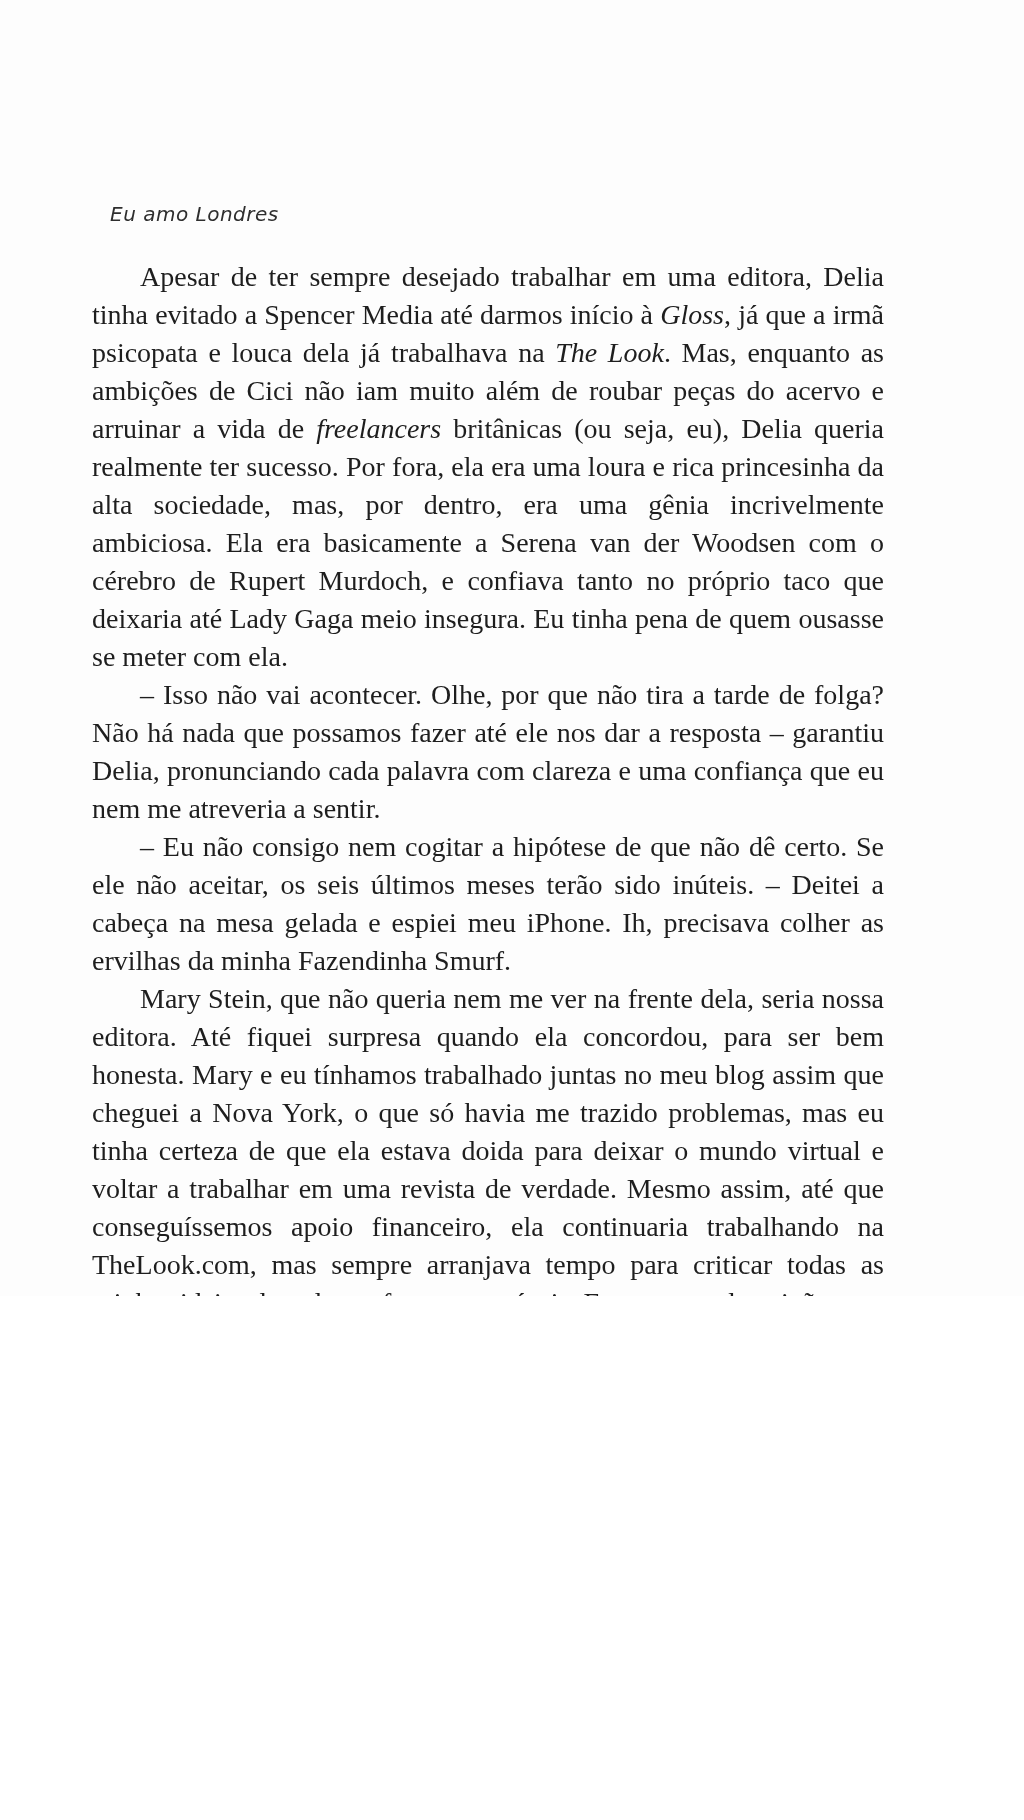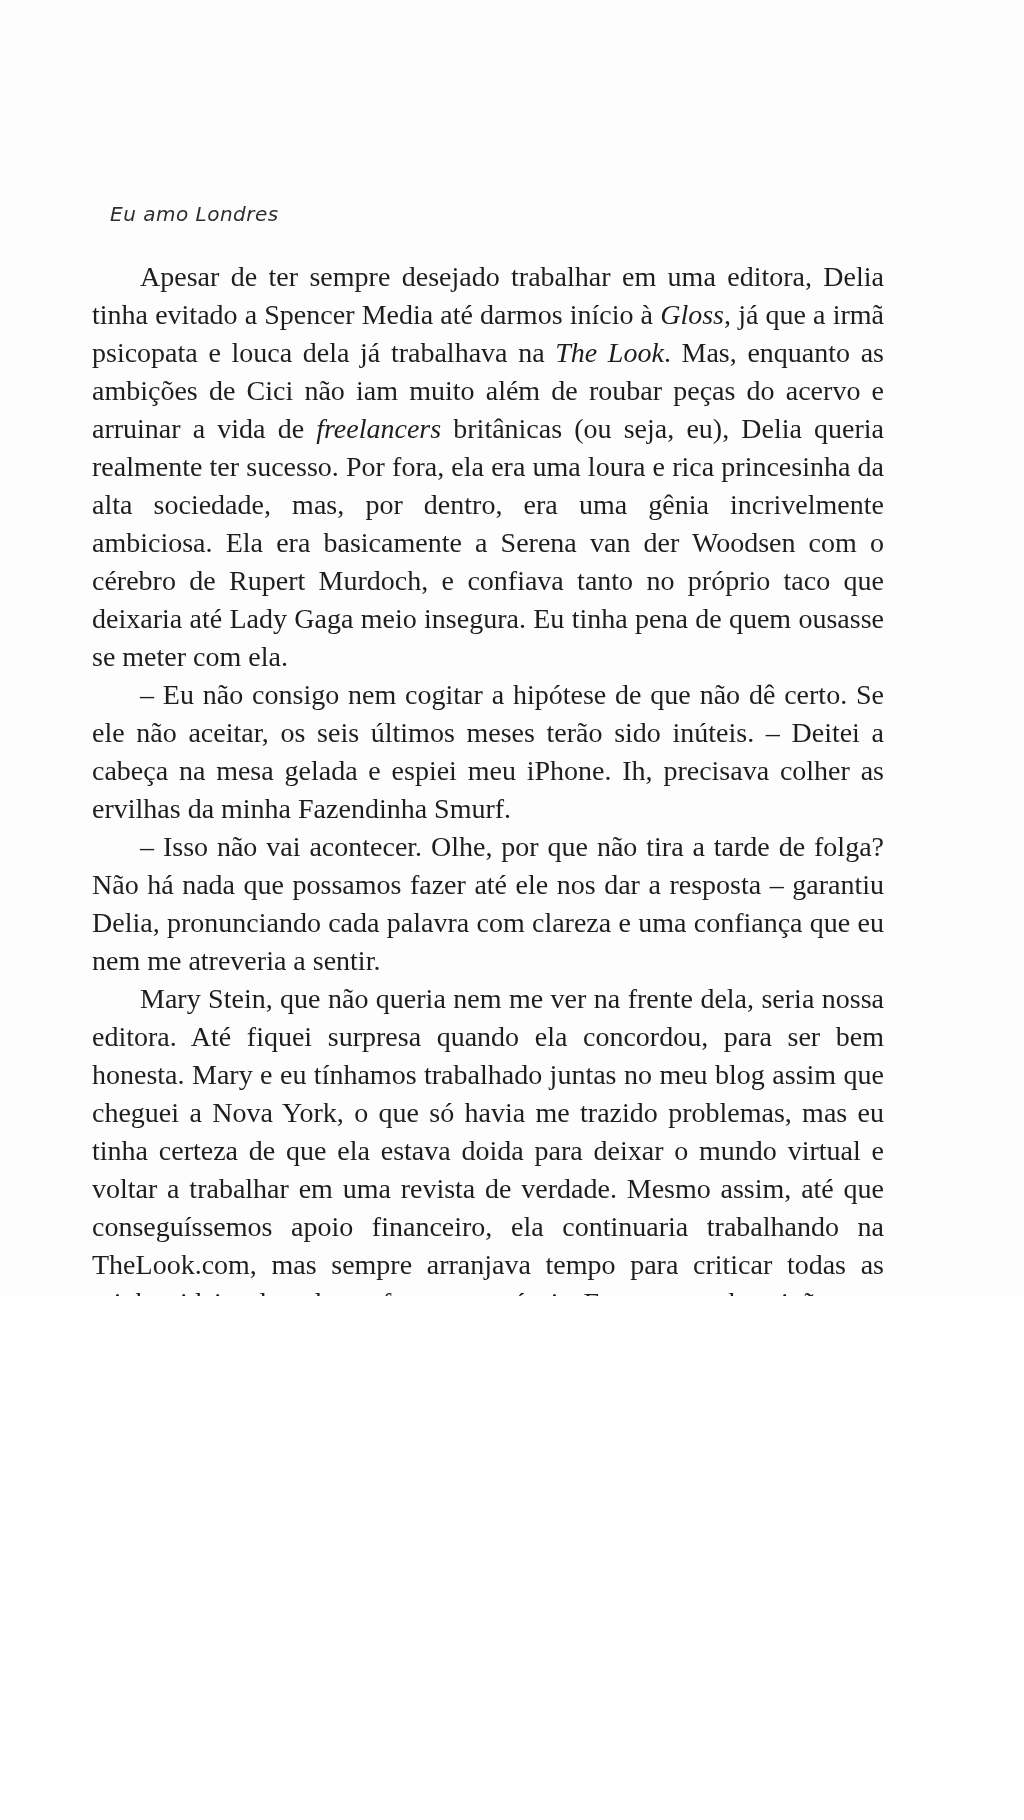--- a/index.html
+++ b/index.html
@@ -68,22 +68,22 @@
 </style>
 </head>
 <body>
 
 <div class="page">
 
   <div class="running-header">Eu amo Londres</div>
 
   <div class="body-text">
       <p><span>Apesar de ter sempre desejado trabalhar em uma editora, Delia tinha evitado a Spencer Media até darmos início à </span><em>Gloss</em><span>, já que a irmã psicopata e louca dela já trabalhava na </span><em>The Look</em><span>. Mas, enquanto as ambições de Cici não iam muito além de roubar peças do acervo e arruinar a vida de </span><em>freelancers</em><span> britânicas (ou seja, eu), Delia queria realmente ter sucesso. Por fora, ela era uma loura e rica princesinha da alta sociedade, mas, por dentro, era uma gênia incrivelmente ambiciosa. Ela era basicamente a Serena van der Woodsen com o cérebro de Rupert Murdoch, e confiava tanto no próprio taco que deixaria até Lady Gaga meio insegura. Eu tinha pena de quem ousasse se meter com ela.</span></p>
+      <p><span>– Isso não vai acontecer. Olhe, por que não tira a tarde de folga? Não há nada que possamos fazer até ele nos dar a resposta – garantiu Delia, pronunciando cada palavra com clareza e uma confiança que eu nem me atreveria a sentir.</span></p>
       <p><span>– Eu não consigo nem cogitar a hipótese de que não dê certo. Se ele não aceitar, os seis últimos meses terão sido inúteis. – Deitei a cabeça na mesa gelada e espiei meu iPhone. Ih, precisava colher as ervilhas da minha Fazendinha Smurf.</span></p>
-      <p><span>– Isso não vai acontecer. Olhe, por que não tira a tarde de folga? Não há nada que possamos fazer até ele nos dar a resposta – garantiu Delia, pronunciando cada palavra com clareza e uma confiança que eu nem me atreveria a sentir.</span></p>
       <p><span>Mary Stein, que não queria nem me ver na frente dela, seria nossa editora. Até fiquei surpresa quando ela concordou, para ser bem honesta. Mary e eu tínhamos trabalhado juntas no meu blog assim que cheguei a Nova York, o que só havia me trazido problemas, mas eu tinha certeza de que ela estava doida para deixar o mundo virtual e voltar a trabalhar em uma revista de verdade. Mesmo assim, até que conseguíssemos apoio financeiro, ela continuaria trabalhando na TheLook.com, mas sempre arranjava tempo para criticar todas as minhas ideias de todas as formas possíveis. Eu a amava de paixão.</span></p>
       <p><span>– E posso rever os planos certo o site mais uma vez... – concluí.</span></p>
     </div>
 
   <div class="footer">
 
     <span class="teapot">
       <svg width="86" height="70" viewBox="0 0 86 70">
         <g transform="rotate(12 43 35)" fill="#c7c7c9">
 

